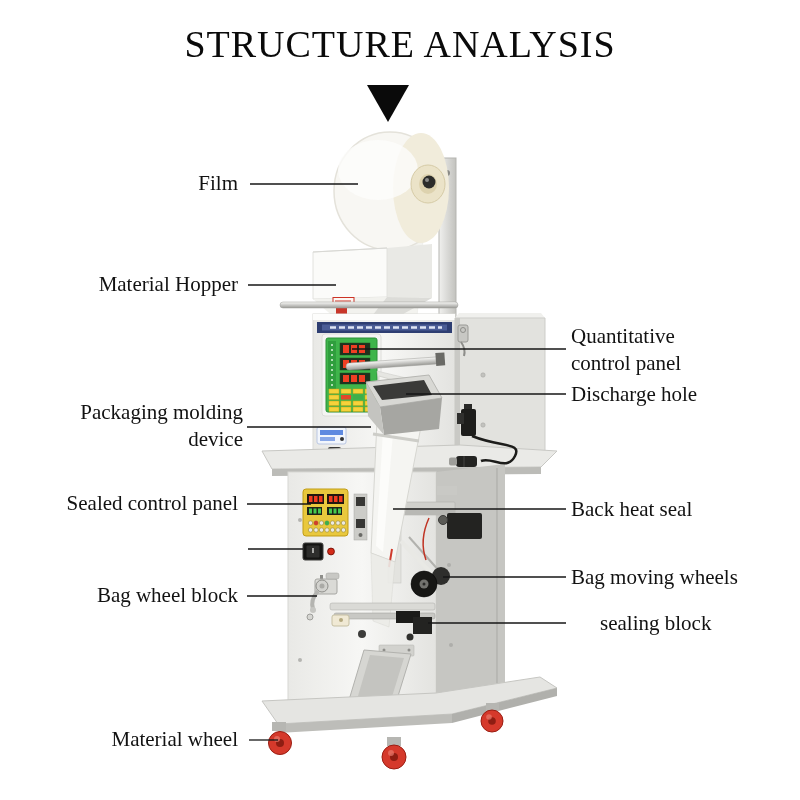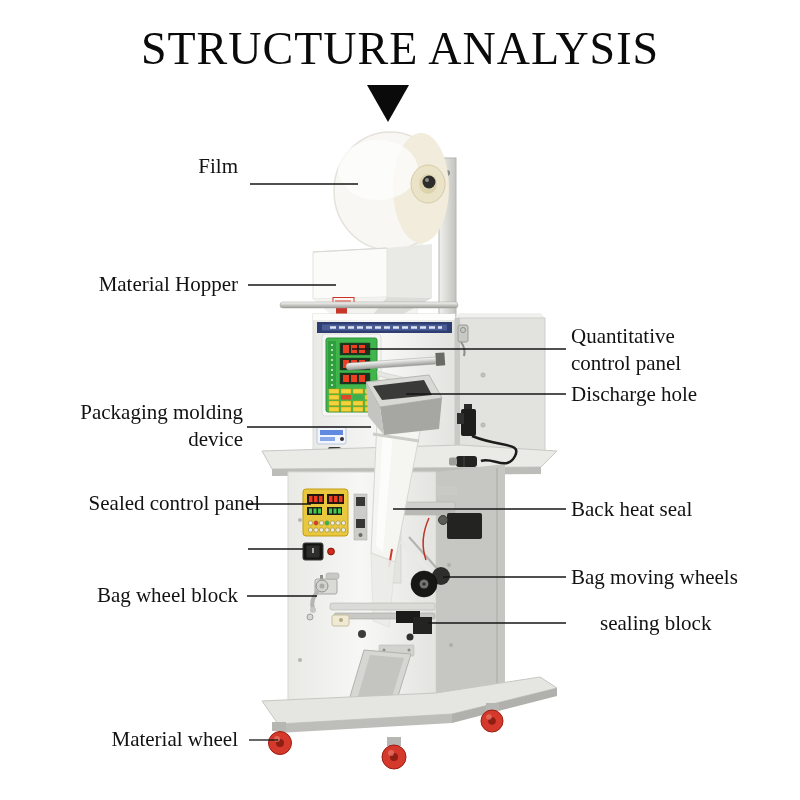--- a/index.html
+++ b/index.html
@@ -1,30 +1,30 @@
 <!DOCTYPE html>
 <html><head>
 <meta charset="utf-8">
 <style>
   html,body{margin:0;padding:0;background:#fff;}
   .canvas{position:relative;width:800px;height:800px;background:#ffffff;overflow:hidden;
           font-family:"Liberation Serif", serif;color:#121212;}
   .title{position:absolute;left:0;right:0;top:22px;text-align:center;
-         font-size:46px;font-weight:400;letter-spacing:1px;color:#0a0a0a;white-space:nowrap;}
+         font-size:38px;font-weight:400;letter-spacing:1px;color:#0a0a0a;white-space:nowrap;}
   .pointer{position:absolute;left:367px;top:85px;width:0;height:0;
            border-left:21px solid transparent;border-right:21px solid transparent;
            border-top:37px solid #0a0a0a;}
   .machine-svg{position:absolute;left:0;top:0;width:800px;height:800px;}
   .lbl{position:absolute;font-size:21px;line-height:25px;color:#121212;}
   .lbl-left{text-align:right;}
   .lbl-right{text-align:left;}
-  .l-film{right:562px;top:154px;white-space:nowrap;text-align:center;}
+  .l-film{right:562px;top:171px;white-space:nowrap;text-align:center;}
   .l-hopper{right:562px;top:272px;white-space:nowrap;}
   .l-packaging{right:557px;top:399px;width:170px;line-height:27px;}
-  .l-sealedpanel{right:540px;top:491px;white-space:nowrap;}
+  .l-sealedpanel{right:562px;top:491px;white-space:nowrap;}
   .l-power{right:562px;top:536px;white-space:nowrap;}
   .l-bagwheel{right:562px;top:583px;white-space:nowrap;}
   .l-universal{right:562px;top:727px;white-space:nowrap;}
   .l-quant{left:571px;top:323px;width:160px;line-height:27px;}
   .l-discharge{left:571px;top:382px;white-space:nowrap;}
   .l-backseal{left:571px;top:497px;white-space:nowrap;}
   .l-bagmoving{left:571px;top:565px;white-space:nowrap;}
   .l-sealblock{left:600px;top:611px;white-space:nowrap;}
 </style>
 </head>

